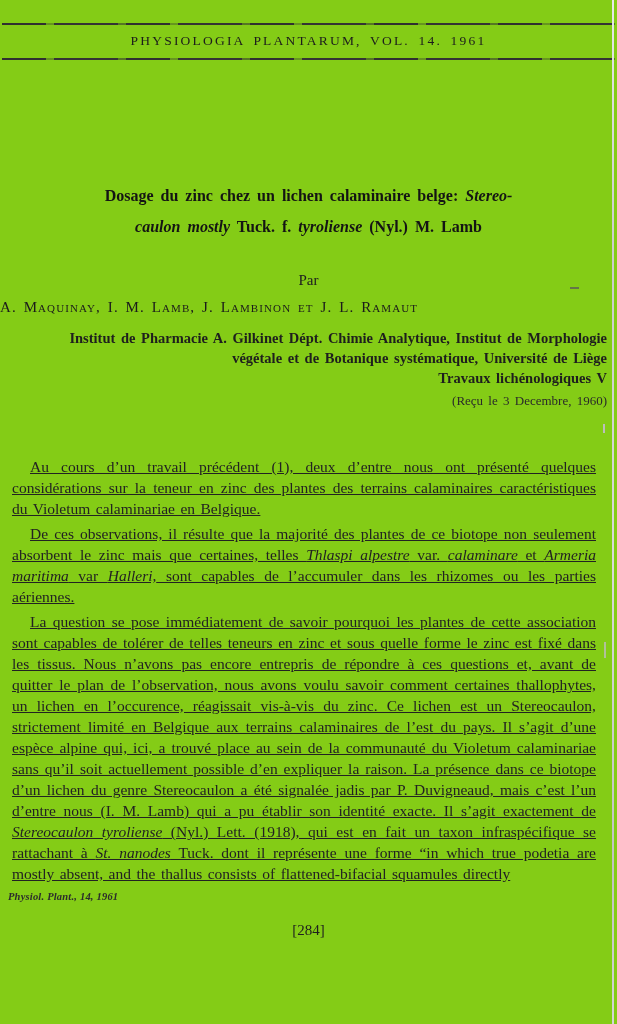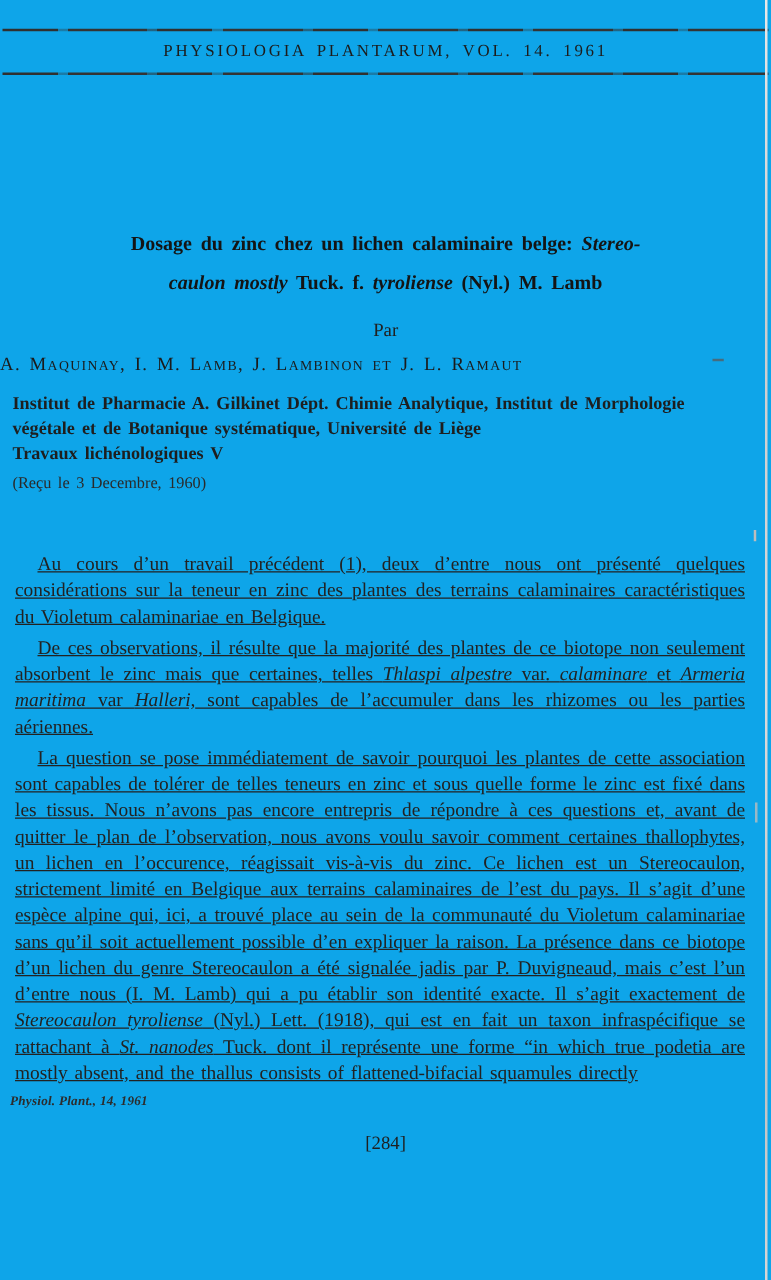--- a/index.html
+++ b/index.html
@@ -1,20 +1,20 @@
 <!DOCTYPE html>
 <html><head>
 <meta charset="utf-8">
 <style>
   html, body { margin: 0; padding: 0; background: #fdfdfc; }
   .page {
     position: relative;
     width: 617px;
     height: 1024px;
-    background: #0ea5e9;
+    background: #84cc16;
     overflow: hidden;
     font-family: "Liberation Serif", "DejaVu Serif", serif;
     color: #232323;
   }
   
   .masthead { padding-top: 23px; }
   .rule {
     height: 2px;
     margin: 0 2px;
     background: repeating-linear-gradient(90deg,
@@ -33,33 +33,33 @@
   .title {
     margin: 120px 6px 0;
     font-size: 16px;
     font-weight: 700;
     line-height: 31px;
     text-align: center;
     color: #141414;
     word-spacing: 3px;
   }
   .tline { display: block; }
-  .par { text-align: center; font-size: 15px; margin-top: 15px; color: #202020; }
+  .par { text-align: center; font-size: 15px; margin-top: 30px; color: #202020; }
   .authors {
     text-align: left;
     font-variant: small-caps;
     font-size: 15px;
     letter-spacing: 1.1px;
     word-spacing: 2px;
     margin-top: 10px;
     color: #1b1b1b;
   }
   .affiliation {
     margin: 12px 10px 0;
-    text-align: left;
+    text-align: right;
     font-weight: 700;
     font-size: 14.5px;
     line-height: 20px;
     color: #1e1e1e;
     word-spacing: 2px;
   }
   .received { font-weight: 400; font-size: 13px; margin-top: 3px; color: #2a2a2a; }
   
   .body {
     margin: 45px 17px 0 8px;

